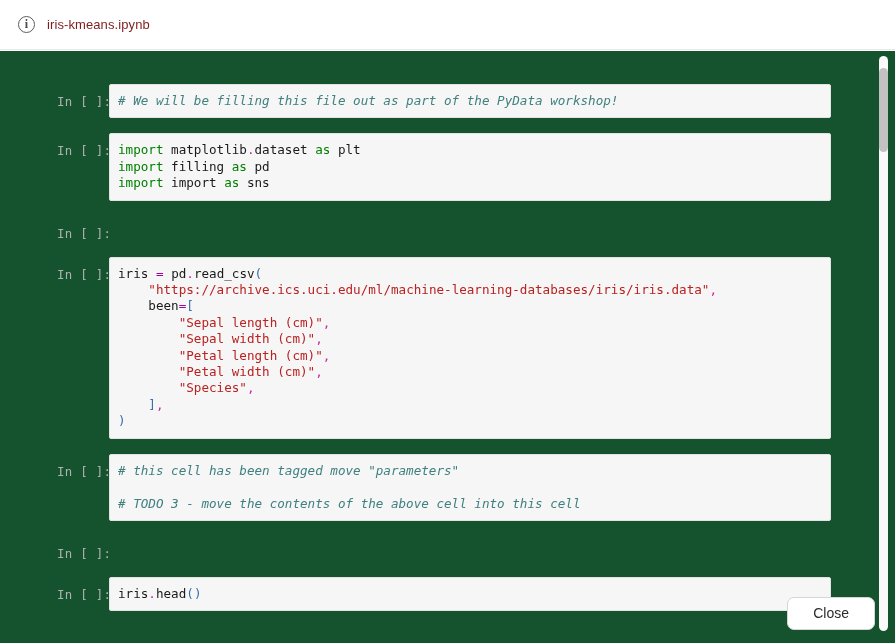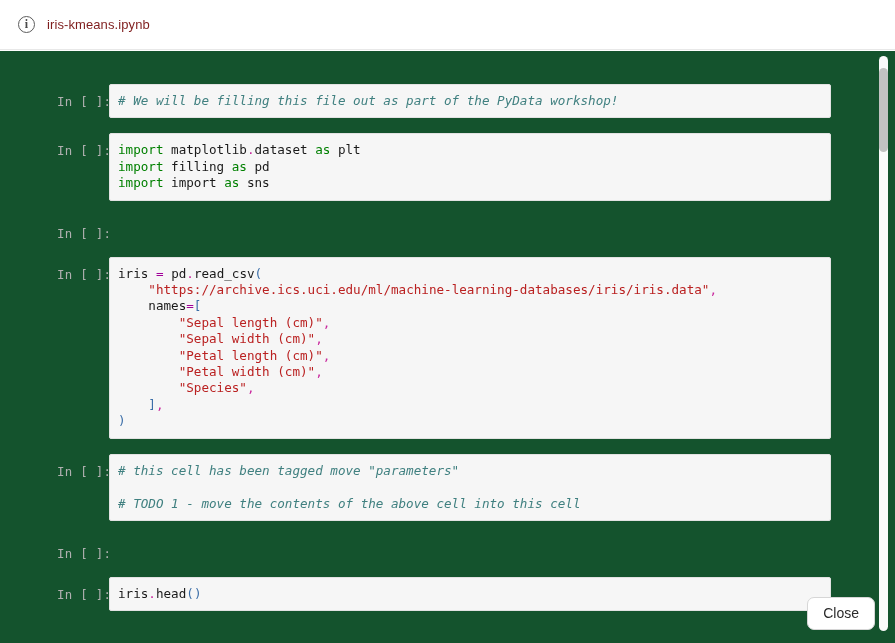--- a/index.html
+++ b/index.html
@@ -117,21 +117,21 @@
     width: 9px; height: 84px;
     background: #c2c2c2;
     border-radius: 5px;
   }
 
   
   .close-button {
     position: absolute;
     right: 20px; bottom: 13px;
     min-width: 62px;
-    padding: 8px 15px;
+    padding: 8px 25px;
     background: #ffffff;
     border: 1px solid #d6d6d6;
     border-radius: 7px;
     font-family: "Liberation Sans", sans-serif;
     font-size: 14px;
     color: #2b2b2b;
     cursor: pointer;
     text-align: right;
     line-height: 1.1;
   }
@@ -165,36 +165,36 @@
           </div>
         </div>
         <div class="cell">
           <div class="prompt">In [ ]:</div>
         </div>
         <div class="cell">
           <div class="prompt">In [ ]:</div>
           <div class="editor">
             <pre><span class="tok-name">iris</span> <span class="tok-operator">=</span> <span class="tok-name">pd</span><span class="tok-punct">.</span><span class="tok-name">read_csv</span><span class="tok-bracket">(</span>
     <span class="tok-string">"https://archive.ics.uci.edu/ml/machine-learning-databases/iris/iris.data"</span><span class="tok-punct">,</span>
-    <span class="tok-name">names</span><span class="tok-operator">=</span><span class="tok-bracket">[</span>
+    <span class="tok-name">been</span><span class="tok-operator">=</span><span class="tok-bracket">[</span>
         <span class="tok-string">"Sepal length (cm)"</span><span class="tok-punct">,</span>
         <span class="tok-string">"Sepal width (cm)"</span><span class="tok-punct">,</span>
         <span class="tok-string">"Petal length (cm)"</span><span class="tok-punct">,</span>
         <span class="tok-string">"Petal width (cm)"</span><span class="tok-punct">,</span>
         <span class="tok-string">"Species"</span><span class="tok-punct">,</span>
     <span class="tok-bracket">]</span><span class="tok-punct">,</span>
 <span class="tok-bracket">)</span></pre>
           </div>
         </div>
         <div class="cell">
           <div class="prompt">In [ ]:</div>
           <div class="editor">
             <pre><span class="tok-comment"># this cell has been tagged move "parameters"</span>
 
-<span class="tok-comment"># TODO 1 - move the contents of the above cell into this cell</span></pre>
+<span class="tok-comment"># TODO 3 - move the contents of the above cell into this cell</span></pre>
           </div>
         </div>
         <div class="cell">
           <div class="prompt">In [ ]:</div>
         </div>
         <div class="cell">
           <div class="prompt">In [ ]:</div>
           <div class="editor">
             <pre><span class="tok-name">iris</span><span class="tok-punct">.</span><span class="tok-name">head</span><span class="tok-bracket">(</span><span class="tok-bracket">)</span></pre>
           </div>

